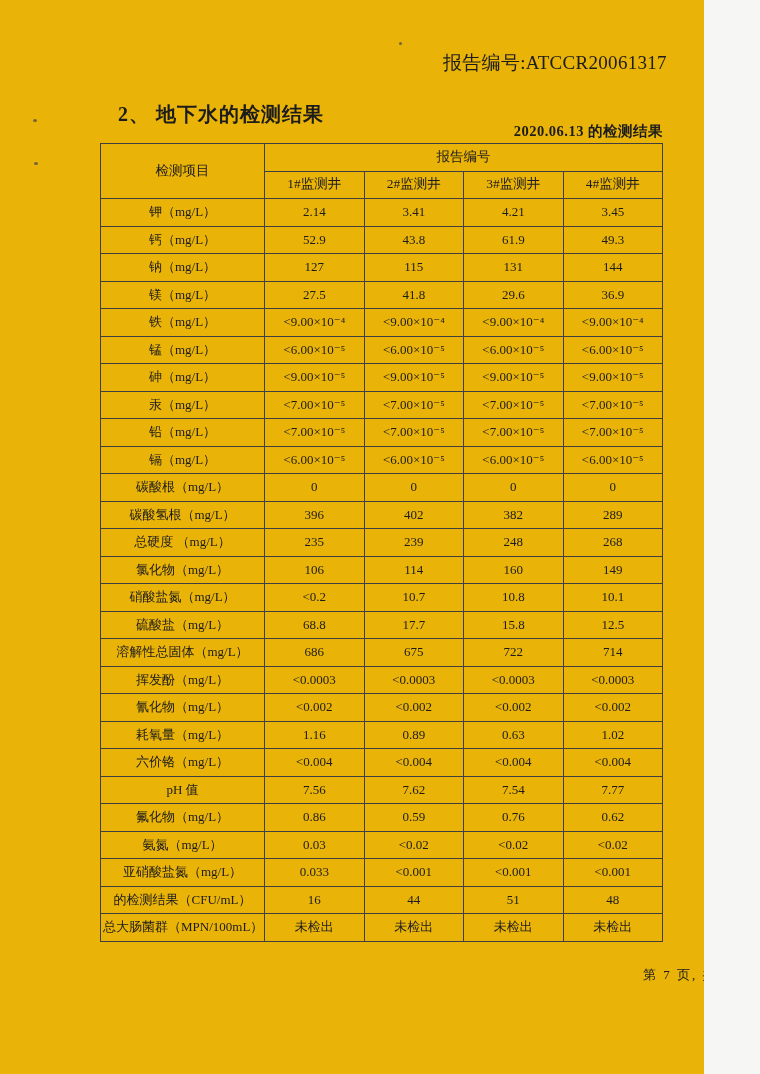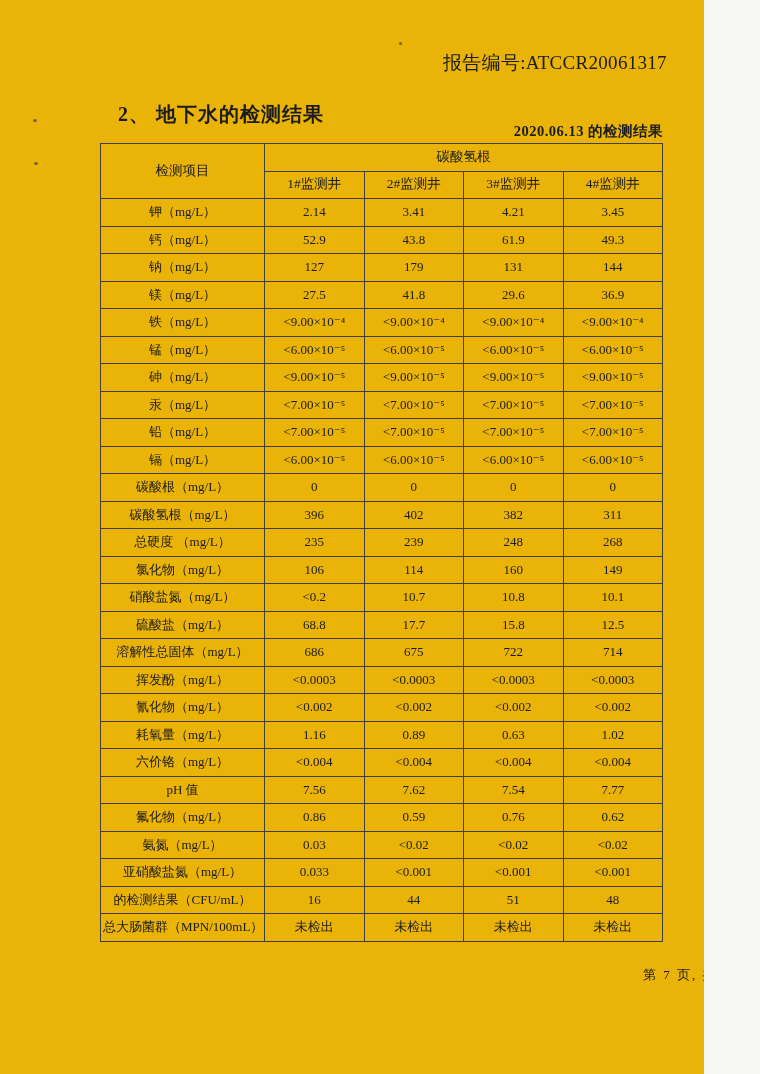--- a/index.html
+++ b/index.html
@@ -93,21 +93,21 @@
     <colgroup>
       <col class="c-label">
       <col class="c-well">
       <col class="c-well">
       <col class="c-well">
       <col class="c-well">
     </colgroup>
     <thead>
       <tr>
         <th rowspan="2">检测项目</th>
-        <th colspan="4">碳酸氢根</th>
+        <th colspan="4">报告编号</th>
       </tr>
       <tr>
         <th>1#监测井</th>
         <th>2#监测井</th>
         <th>3#监测井</th>
         <th>4#监测井</th>
       </tr>
     </thead>
     <tbody>
         <tr>
@@ -120,21 +120,21 @@
         <tr>
           <td>钙（mg/L）</td>
           <td>52.9</td>
           <td>43.8</td>
           <td>61.9</td>
           <td>49.3</td>
         </tr>
         <tr>
           <td>钠（mg/L）</td>
           <td>127</td>
-          <td>179</td>
+          <td>115</td>
           <td>131</td>
           <td>144</td>
         </tr>
         <tr>
           <td>镁（mg/L）</td>
           <td>27.5</td>
           <td>41.8</td>
           <td>29.6</td>
           <td>36.9</td>
         </tr>
@@ -185,21 +185,21 @@
           <td>0</td>
           <td>0</td>
           <td>0</td>
           <td>0</td>
         </tr>
         <tr>
           <td>碳酸氢根（mg/L）</td>
           <td>396</td>
           <td>402</td>
           <td>382</td>
-          <td>311</td>
+          <td>289</td>
         </tr>
         <tr>
           <td>总硬度 （mg/L）</td>
           <td>235</td>
           <td>239</td>
           <td>248</td>
           <td>268</td>
         </tr>
         <tr>
           <td>氯化物（mg/L）</td>

